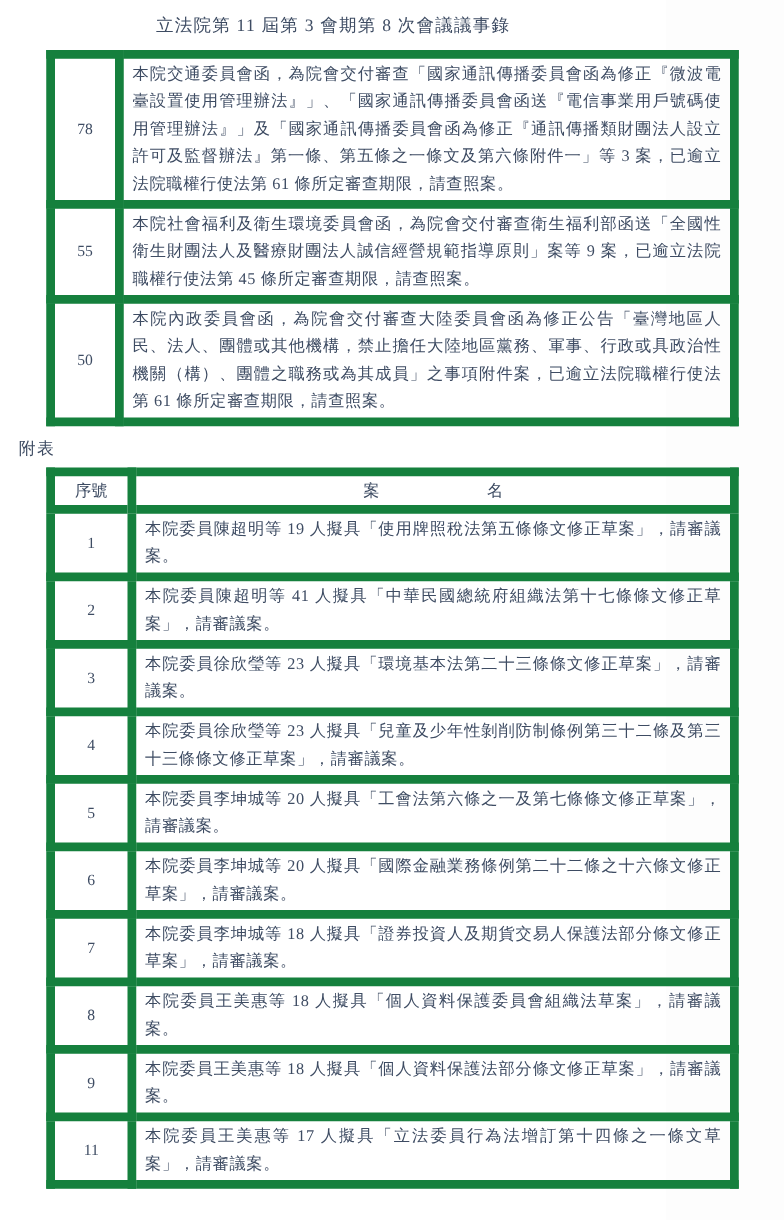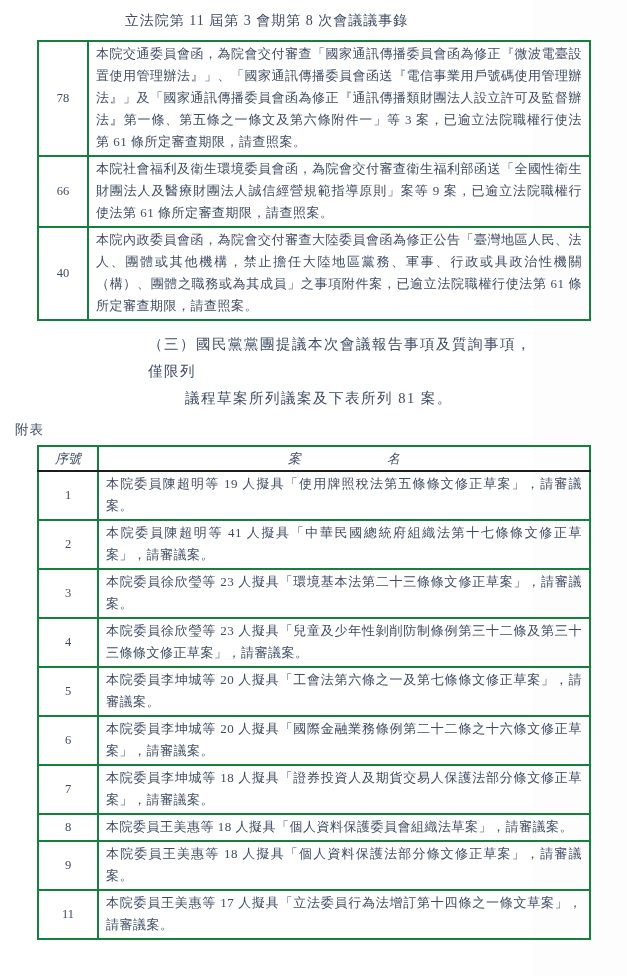--- a/index.html
+++ b/index.html
@@ -20,21 +20,21 @@
     letter-spacing: 1px;
   }
 
   .tbl {
     border-collapse: collapse;
     margin-left: 37px;
     width: 554px;
     table-layout: fixed;
   }
   .tbl, .tbl-report { border: 2px solid #1c1c1c; }
-  .tbl td, .tbl th { border: 2px solid #15803d; }
+  .tbl td, .tbl th { border: 7px solid #15803d; }
 
   .tbl-report { margin-top: 10px; }
   .tbl-report .num { width: 44px; margin-top: 20px; }
   .tbl-annex .num { width: 54px; }
 
   .num {
     text-align: center;
     vertical-align: middle;
     font-size: 12.5px;
     padding: 1px 2px;
@@ -61,21 +61,20 @@
     font-size: 13.5px;
     letter-spacing: 1px;
   }
 
   .tbl-annex thead th {
     font-weight: normal;
     font-size: 13px;
     line-height: 21px;
     padding: 1px 2px;
     border-bottom: 2px solid #1c1c1c;
-    font-style: italic;
   }
   .name-hdr-inner {
     display: flex;
     justify-content: center;
     gap: 86px;
   }
 </style>
 </head>
 <body>
 
@@ -83,34 +82,30 @@
 
   <div class="doc-title">立法院第 11 屆第 3 會期第 8 次會議議事錄</div>
 
   <table class="tbl tbl-report">
     <tbody>
       <tr>
         <td class="num">78</td>
         <td class="txt">本院交通委員會函，為院會交付審查「國家通訊傳播委員會函為修正『微波電臺設置使用管理辦法』」、「國家通訊傳播委員會函送『電信事業用戶號碼使用管理辦法』」及「國家通訊傳播委員會函為修正『通訊傳播類財團法人設立許可及監督辦法』第一條、第五條之一條文及第六條附件一」等 3 案，已逾立法院職權行使法第 61 條所定審查期限，請查照案。</td>
       </tr>
       <tr>
-        <td class="num">66</td>
-        <td class="txt">本院社會福利及衛生環境委員會函，為院會交付審查衛生福利部函送「全國性衛生財團法人及醫療財團法人誠信經營規範指導原則」案等 9 案，已逾立法院職權行使法第 61 條所定審查期限，請查照案。</td>
+        <td class="num">55</td>
+        <td class="txt">本院社會福利及衛生環境委員會函，為院會交付審查衛生福利部函送「全國性衛生財團法人及醫療財團法人誠信經營規範指導原則」案等 9 案，已逾立法院職權行使法第 45 條所定審查期限，請查照案。</td>
       </tr>
       <tr>
-        <td class="num">40</td>
+        <td class="num">50</td>
         <td class="txt">本院內政委員會函，為院會交付審查大陸委員會函為修正公告「臺灣地區人民、法人、團體或其他機構，禁止擔任大陸地區黨務、軍事、行政或具政治性機關（構）、團體之職務或為其成員」之事項附件案，已逾立法院職權行使法第 61 條所定審查期限，請查照案。</td>
       </tr>
     </tbody>
   </table>
 
-  <div class="para">
-    <div class="para-line1">（三）國民黨黨團提議本次會議報告事項及質詢事項，僅限列</div>
-    <div class="para-line2">議程草案所列議案及下表所列 81 案。</div>
-  </div>
 
   <div class="annex-label">附表</div>
 
   <table class="tbl tbl-annex">
     <thead>
       <tr>
         <th class="num">序號</th>
         <th>
           <div class="name-hdr-inner">
             <span>案</span>

